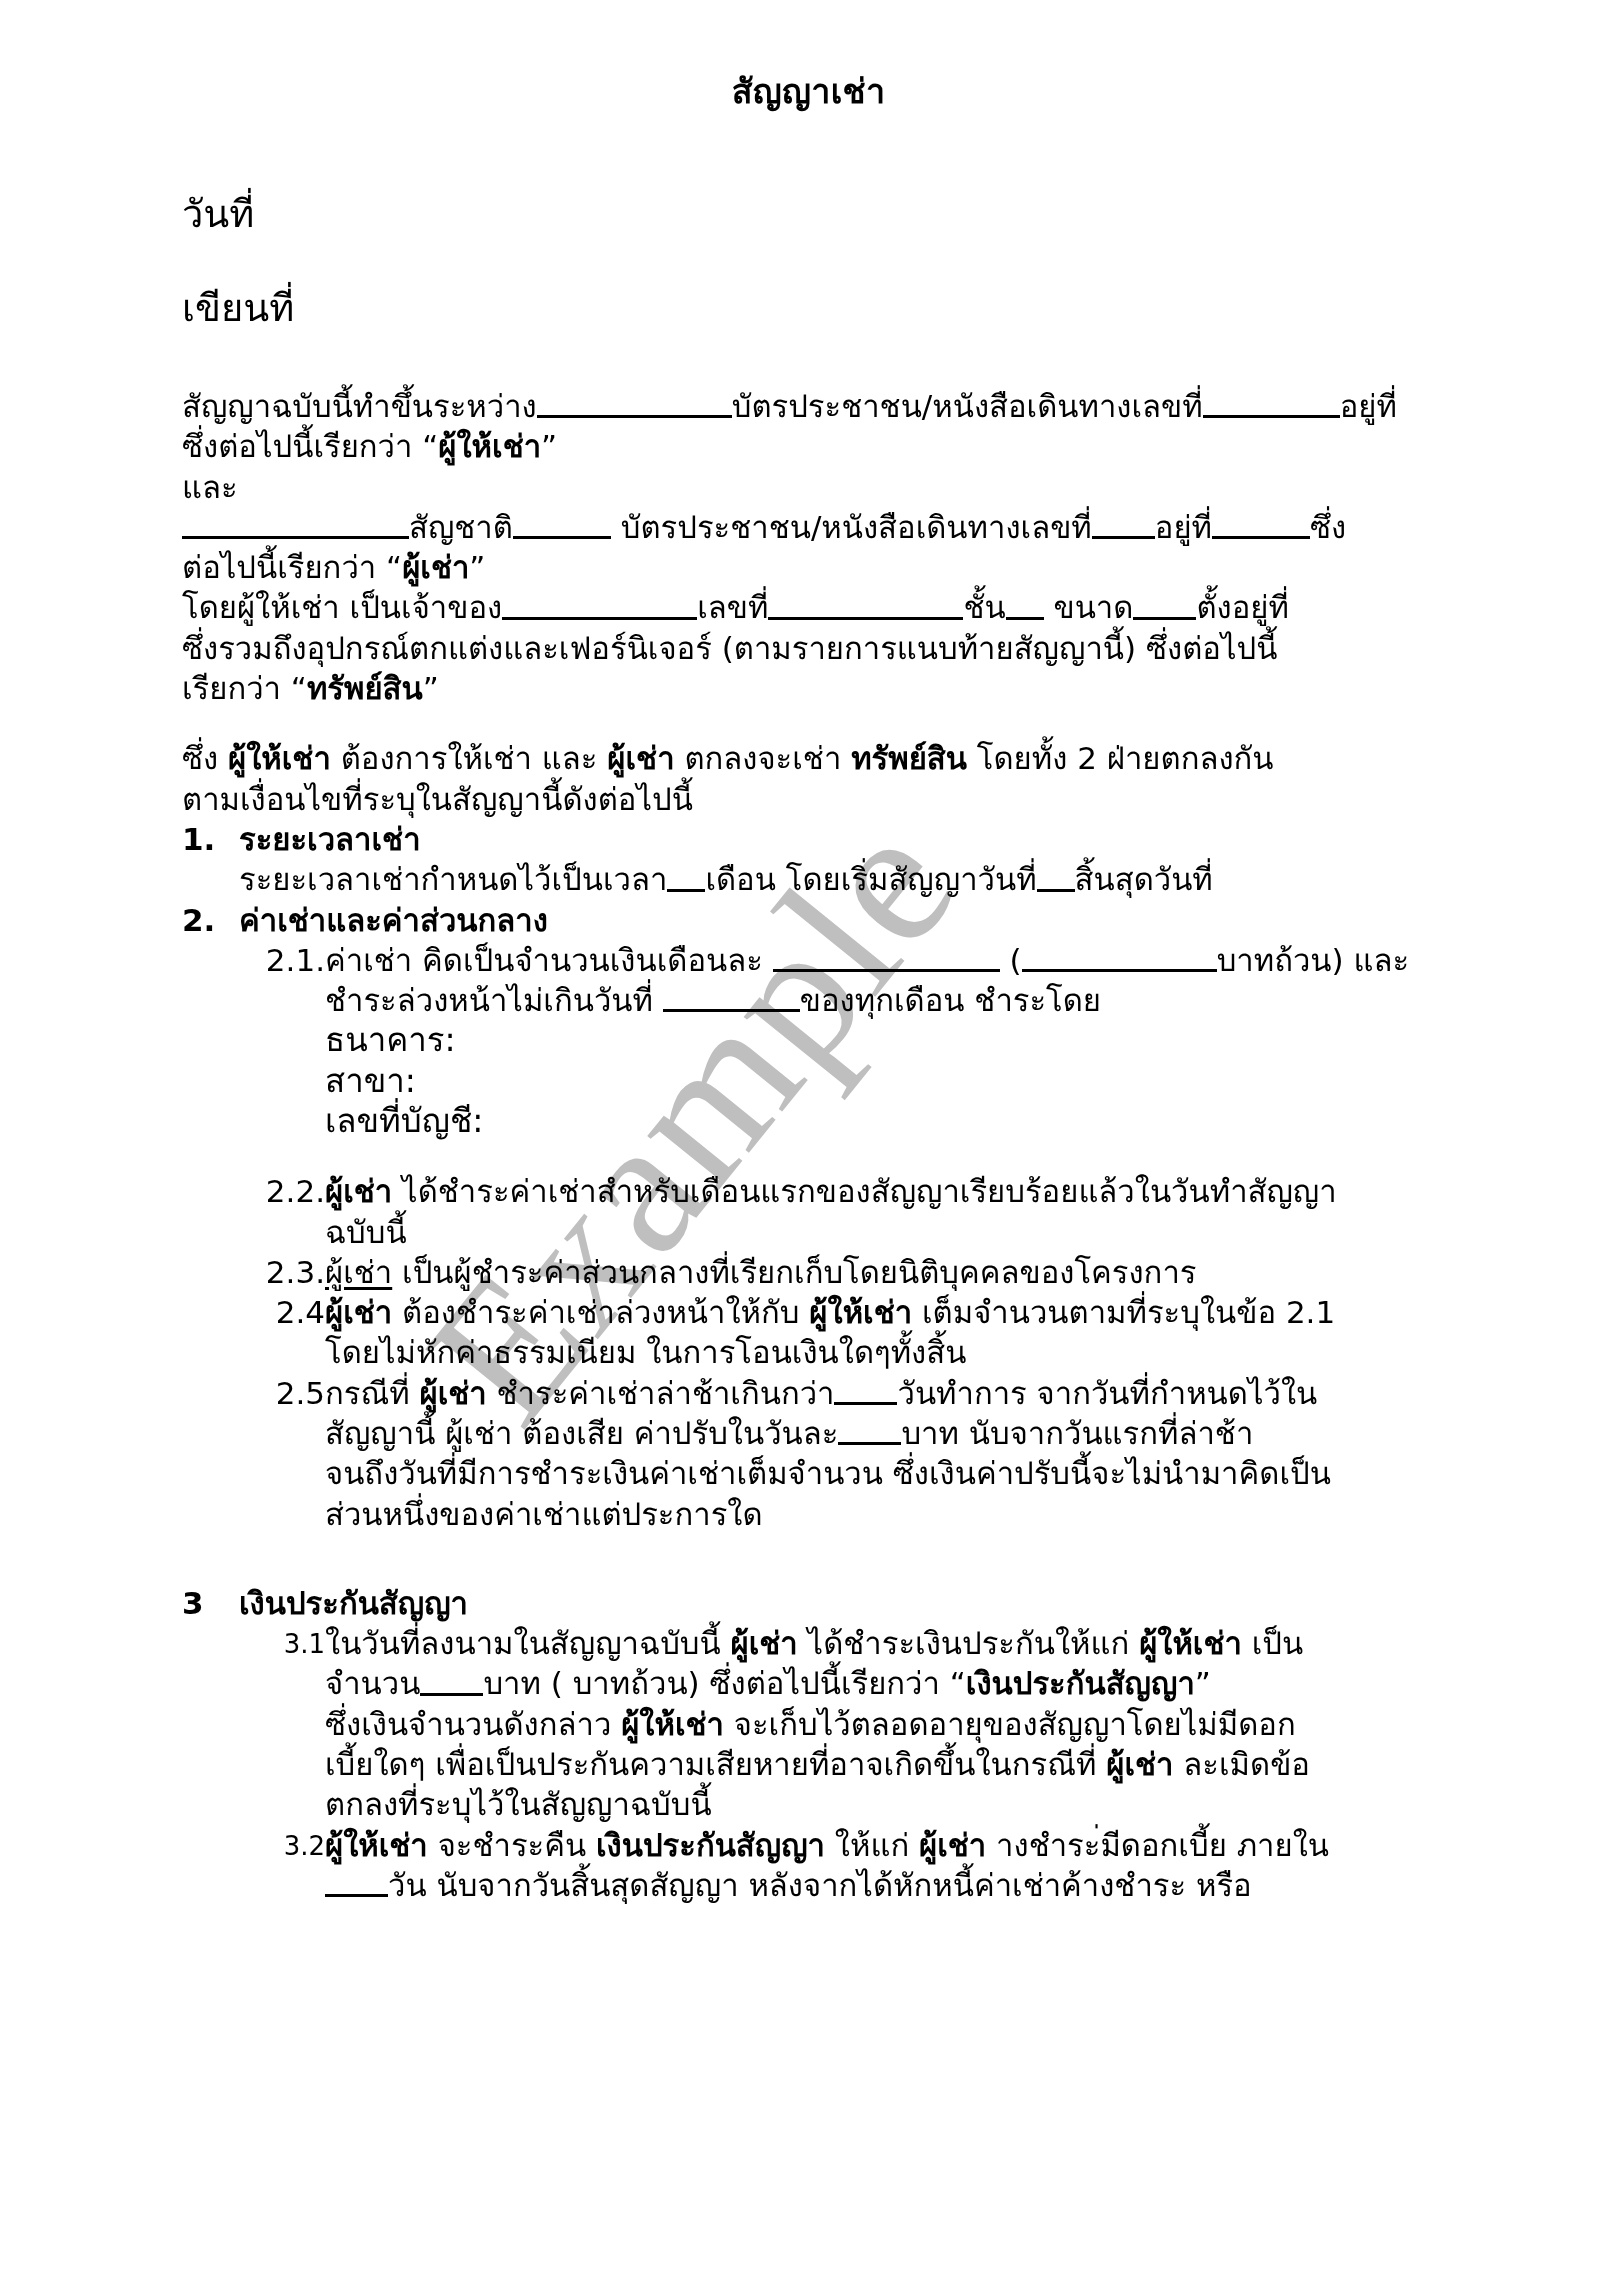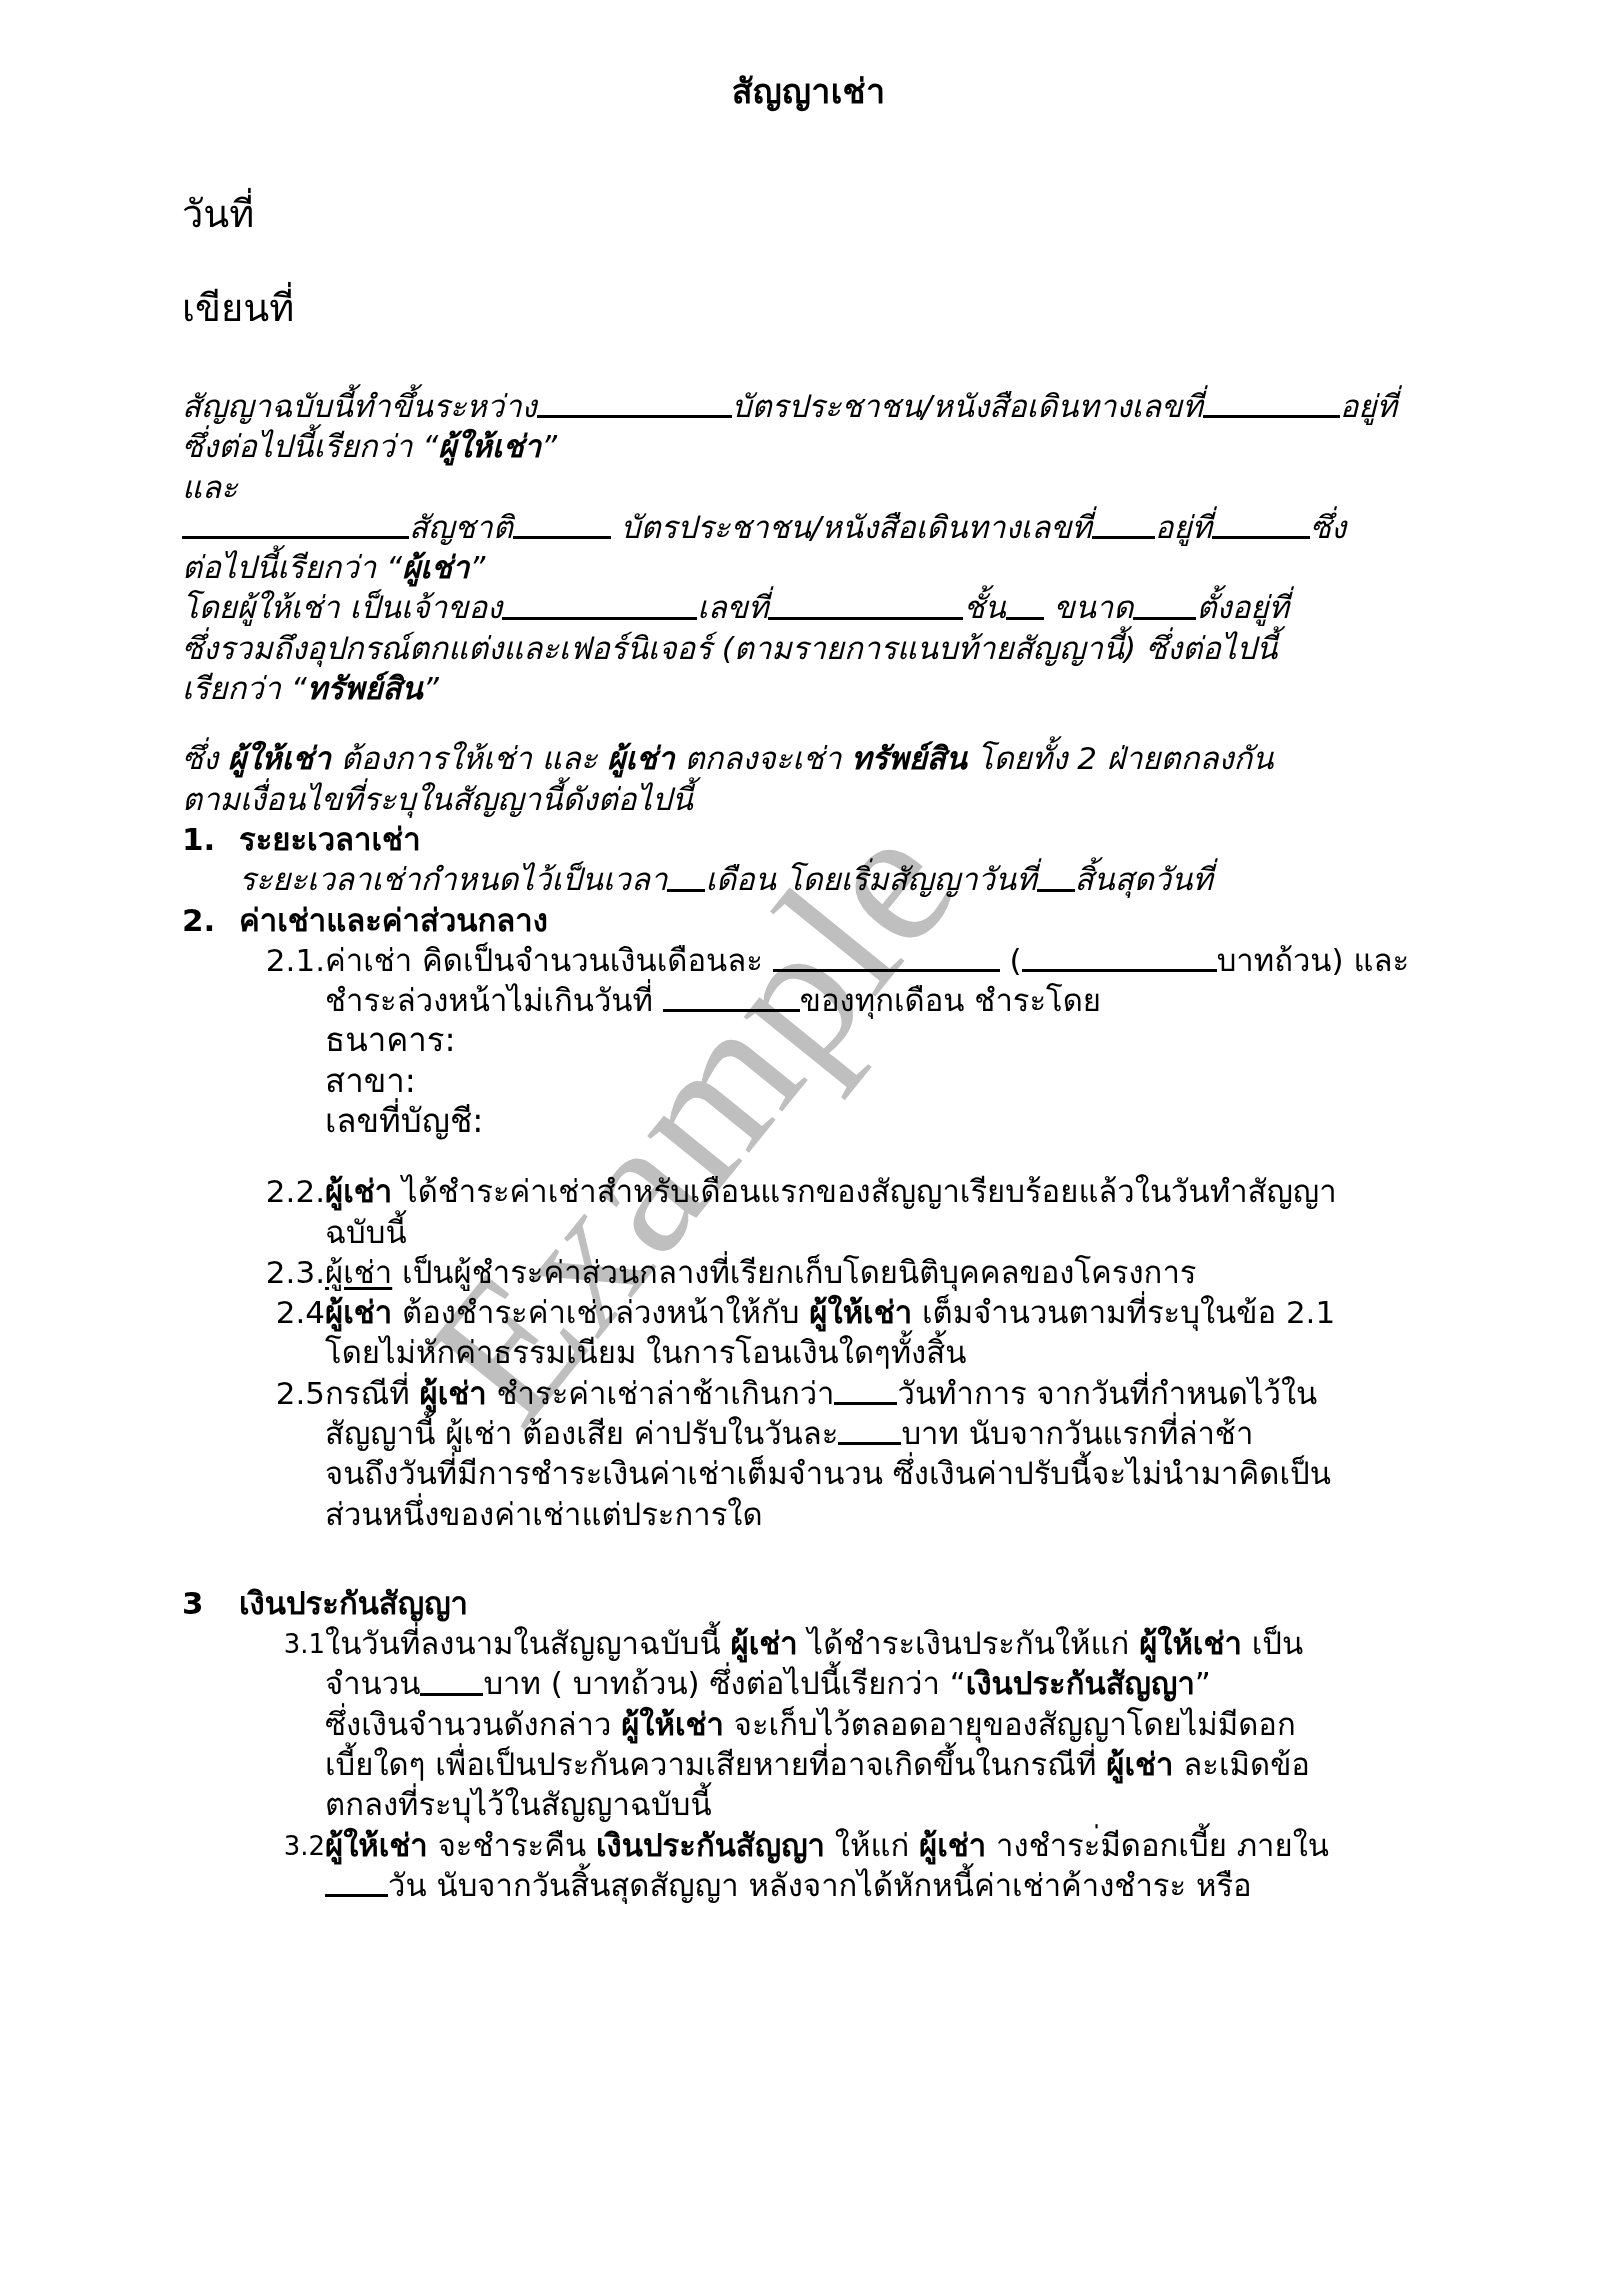--- a/index.html
+++ b/index.html
@@ -62,21 +62,20 @@
   }
   .sp-1 { height: 77px; }
   .sp-2 { height: 56px; }
   .sp-3 { height: 59px; }
 
   p.body {
     font-size: 31px;
     line-height: 1.30;
     margin: 0;
     text-indent: 0;
-    font-style: italic;
   }
   .gap-md { height: 30px; }
   .gap-lg { height: 49px; }
 
   b { font-weight: 700; }
   u.fillline {
     text-decoration: none;
     border-bottom: 3.3px solid #000;
     display: inline-block;
     vertical-align: -1.3px;

